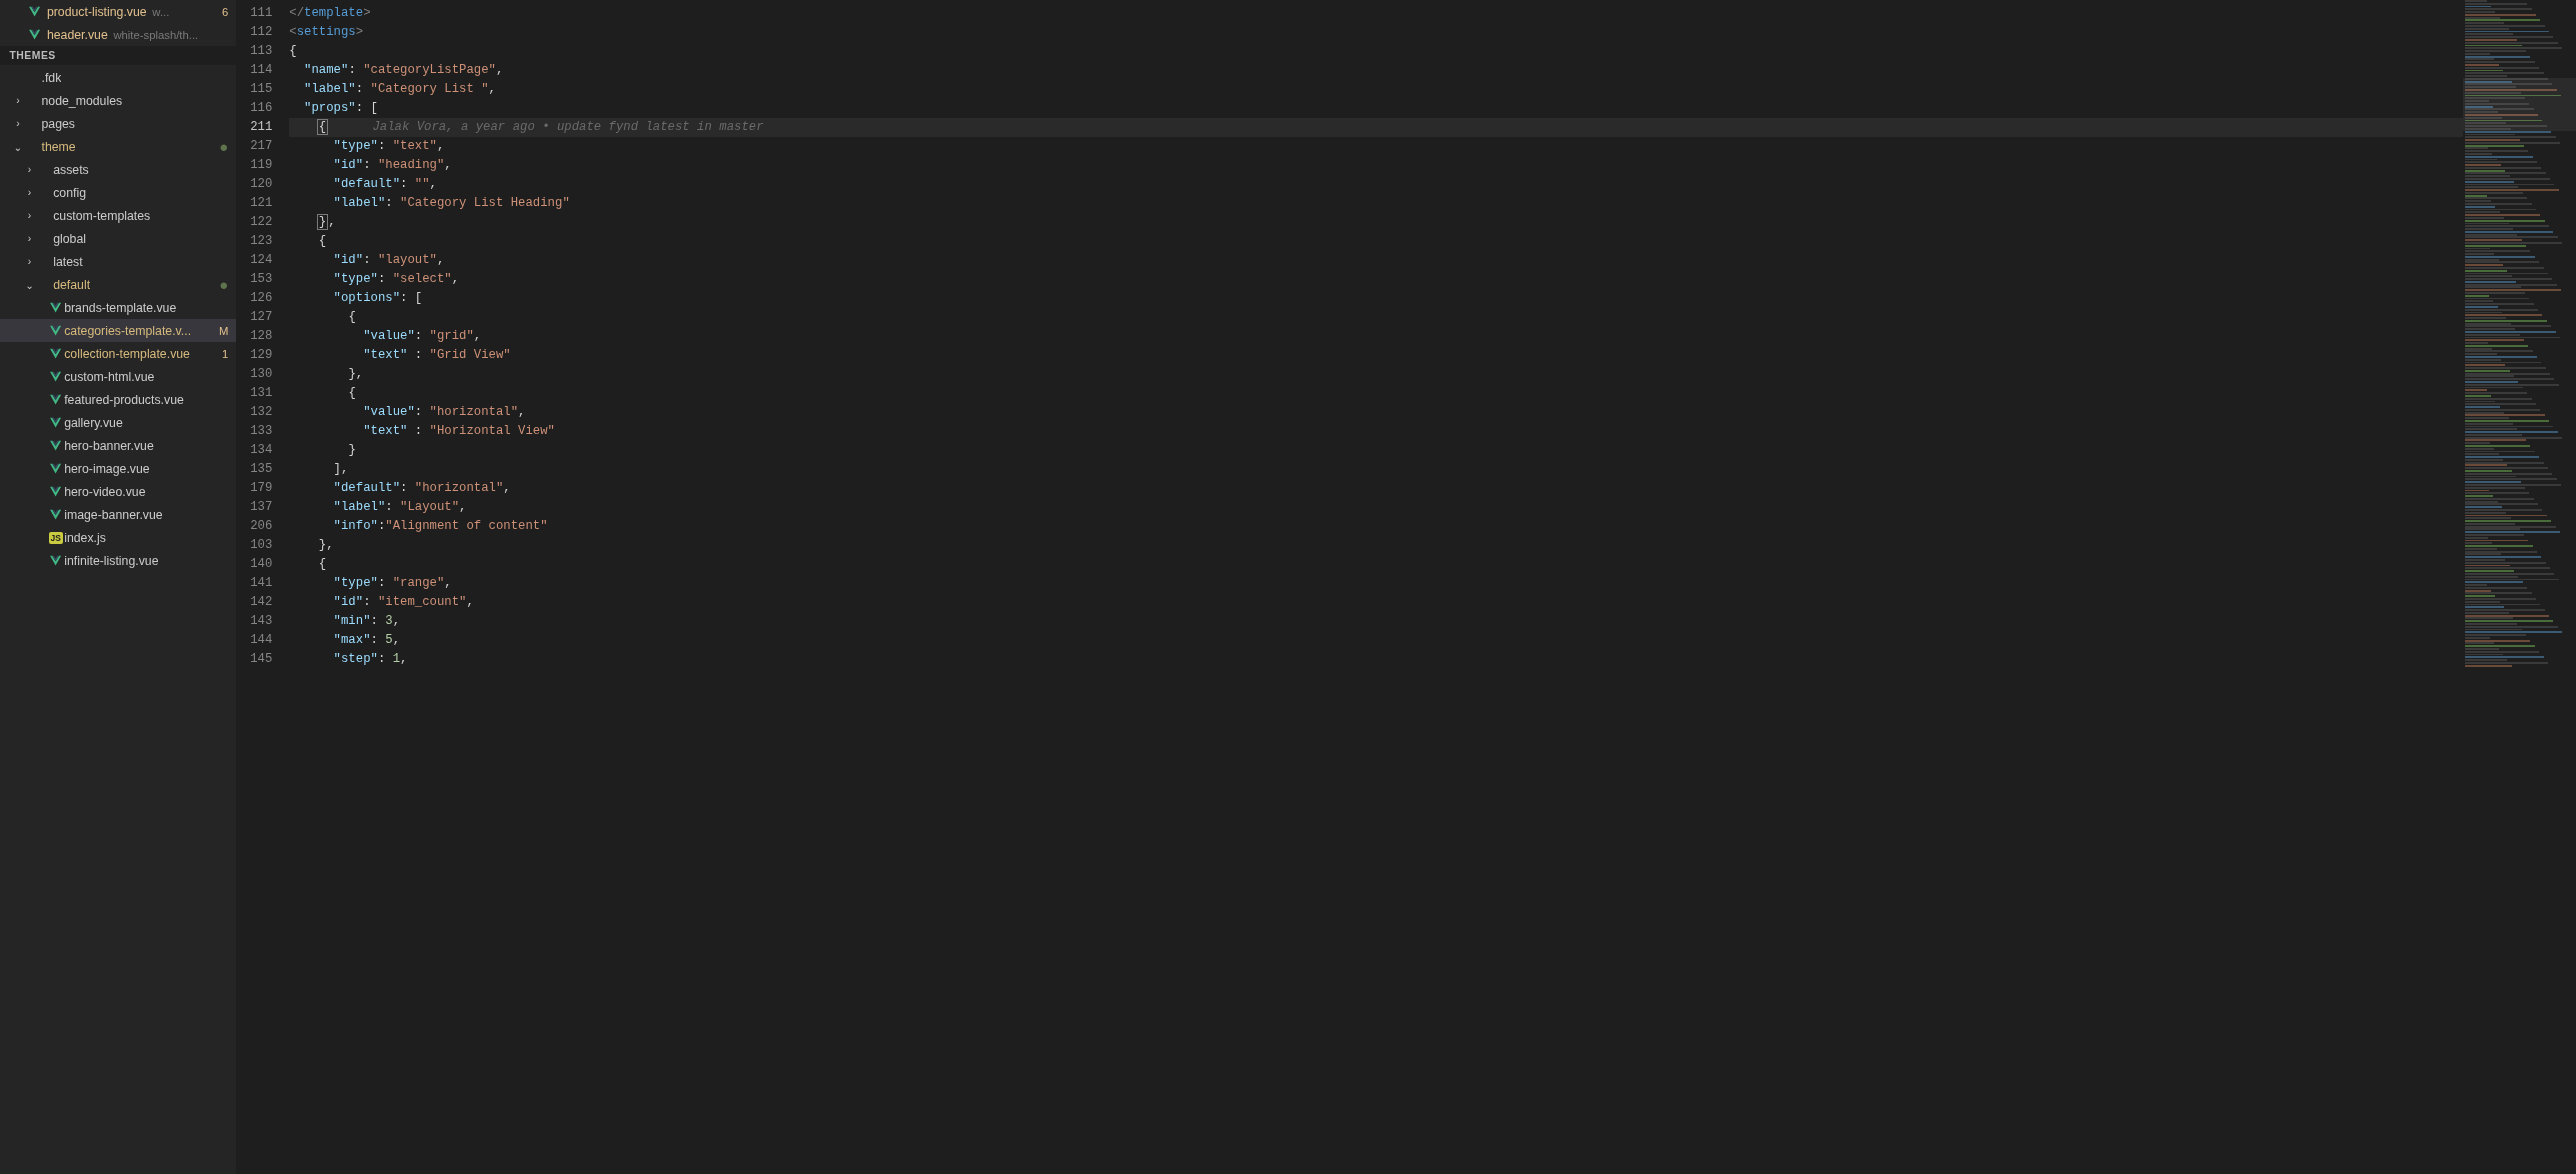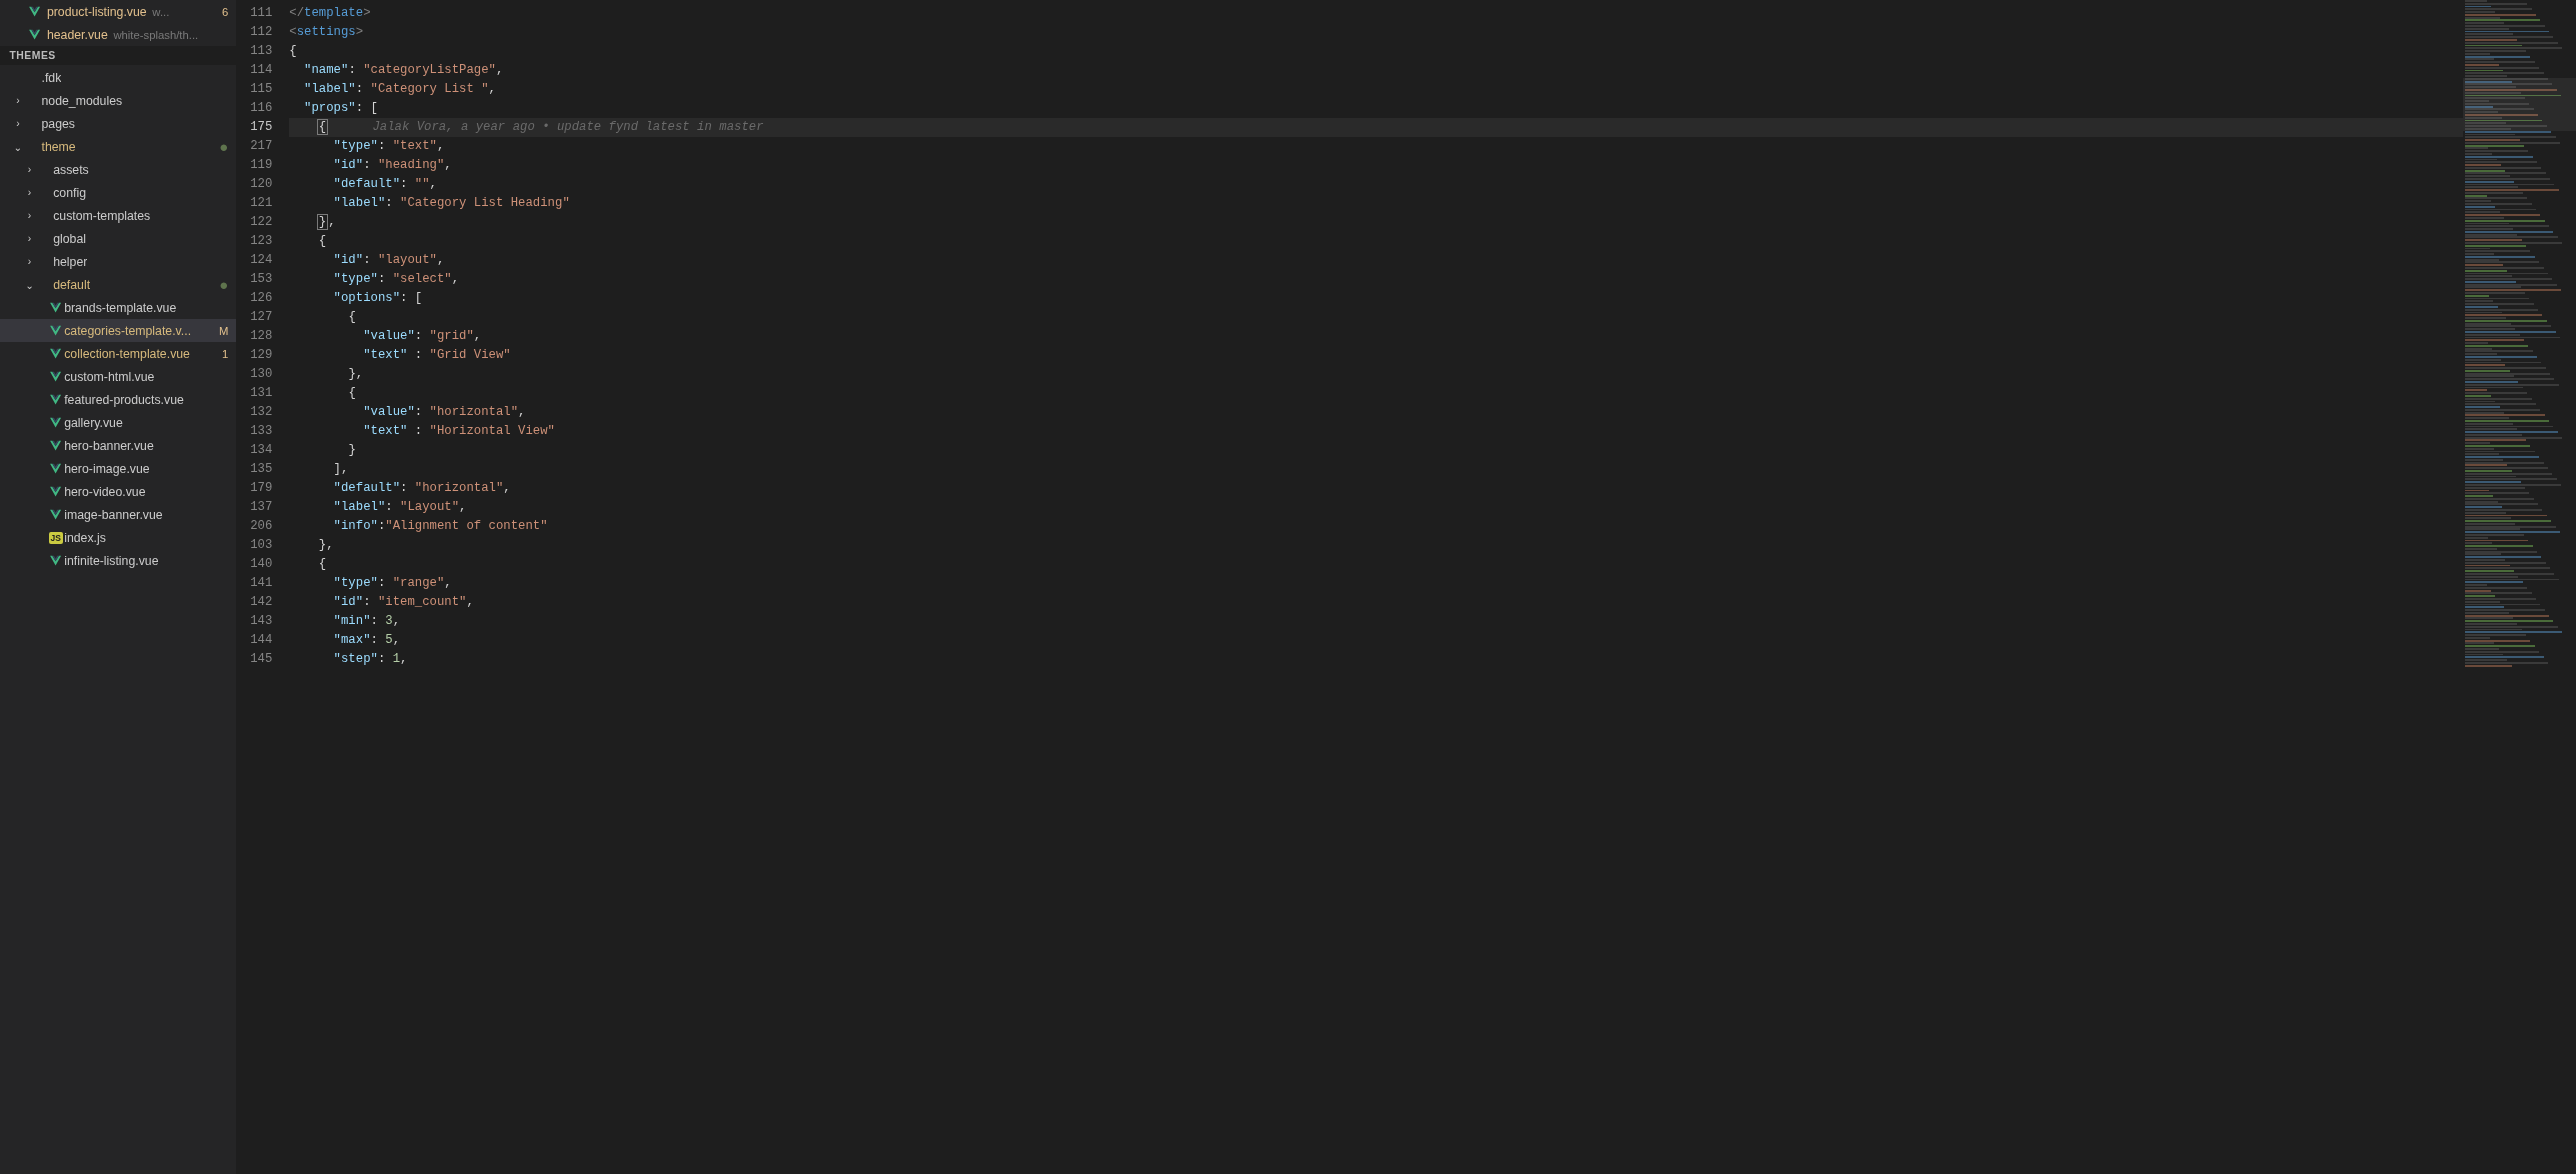--- a/index.html
+++ b/index.html
@@ -217,21 +217,21 @@
           <div class="tree-row">
             <span class="indent" style="width:23px"></span>
             <span class="chev">›</span>
             <span class="icon"></span>
             <span class="label folder">global</span>
           </div>
           <div class="tree-row">
             <span class="indent" style="width:23px"></span>
             <span class="chev">›</span>
             <span class="icon"></span>
-            <span class="label folder">helper</span>
+            <span class="label folder">latest</span>
           </div>
           <div class="tree-row">
             <span class="indent" style="width:23px"></span>
             <span class="chev">⌄</span>
             <span class="icon"></span>
             <span class="label highlight">default</span>
             <span class="status dot">●</span>
           </div>
           <div class="tree-row">
             <span class="indent" style="width:34px"></span>
@@ -393,21 +393,21 @@
   </div>
 
   <div class="editor">
     <div class="gutter" id="gutter">
         <div class="ln">111</div>
         <div class="ln">112</div>
         <div class="ln">113</div>
         <div class="ln">114</div>
         <div class="ln">115</div>
         <div class="ln">116</div>
-        <div class="ln active">175</div>
+        <div class="ln active">211</div>
         <div class="ln">217</div>
         <div class="ln">119</div>
         <div class="ln">120</div>
         <div class="ln">121</div>
         <div class="ln">122</div>
         <div class="ln">123</div>
         <div class="ln">124</div>
         <div class="ln">153</div>
         <div class="ln">126</div>
         <div class="ln">127</div>

